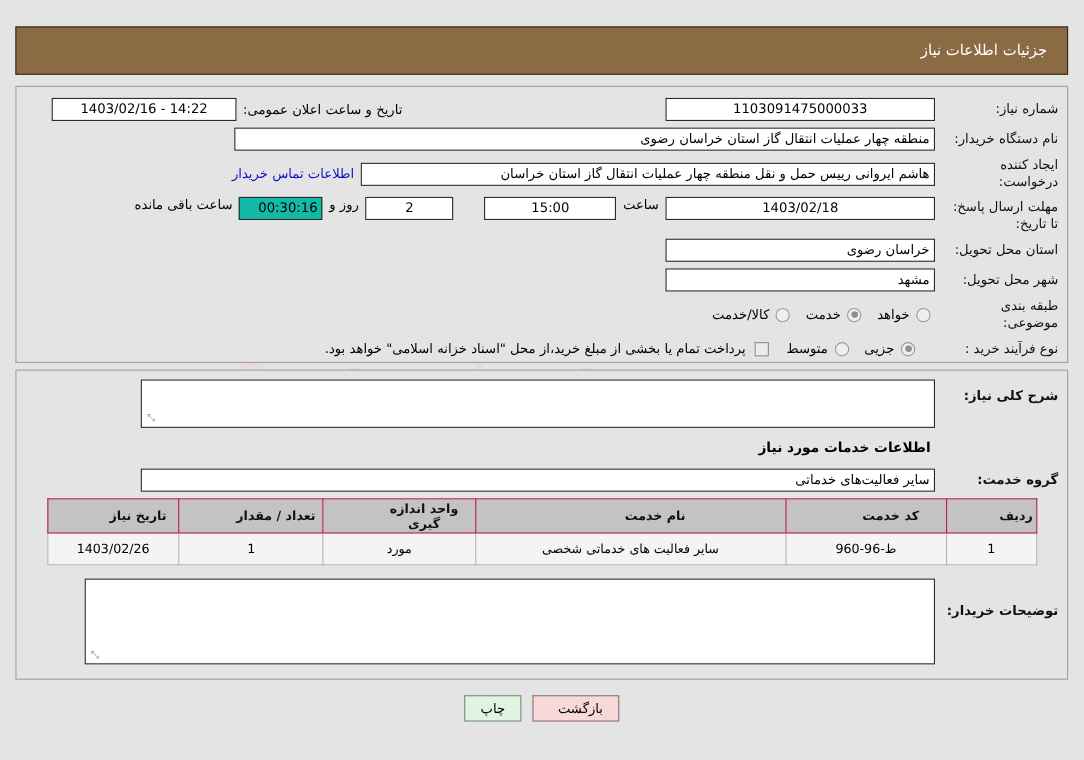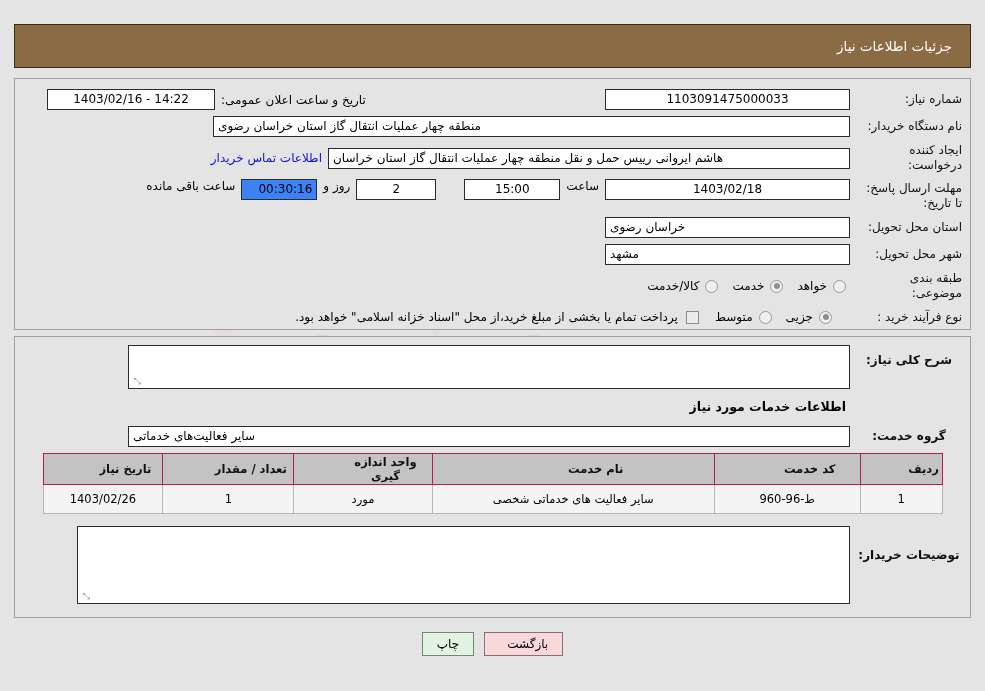--- a/index.html
+++ b/index.html
@@ -66,29 +66,29 @@
   .panel.p1{padding:10px 8px 8px 8px;height:252px;}
   .panel.p2{padding:8px 8px 8px 8px;height:282px;margin-top:6px;}
 
   .row{display:flex;align-items:center;margin-bottom:6px;min-height:20px;}
   .lbl{
     text-align:right;font-size:12px;color:#111;
     padding-left:6px;box-sizing:border-box;flex:0 0 auto;
     line-height:15px;
   }
   .lbl.w1{width:112px;}
-  .lbl.w2{width:112px;text-align:center;}
+  .lbl.w2{width:112px;}
   .fld{
     border:1px solid #2b2b2b;background:#ffffff;
     height:21px;line-height:19px;box-sizing:border-box;
     font-size:12px;padding:0 4px;overflow:hidden;white-space:nowrap;
   }
   .fld.center{text-align:center;}
-  .fld.right{text-align:left;}
-  .fld.cream{background:#3b82f6;text-align:center;padding-left:48px;}
+  .fld.right{text-align:right;}
+  .fld.cream{background:#14b8a6;text-align:center;padding-left:48px;}
   .inline-lbl{font-size:12px;padding:0 6px;white-space:nowrap;}
   .link{color:#1111cc;font-size:12px;padding:0 6px;white-space:nowrap;cursor:pointer;}
 
   
   .radio{
     width:13px;height:13px;border-radius:50%;
     border:1px solid #9a9a9a;background:#efefef;
     display:inline-block;vertical-align:middle;margin:0 4px;
     box-sizing:border-box;position:relative;
   }
@@ -173,21 +173,21 @@
     <div class="row">
       <div class="lbl w1">ایجاد کننده درخواست:</div>
       <div class="fld right" style="width:522px">هاشم ایروانی رییس حمل و نقل منطقه چهار عملیات انتقال گاز   استان خراسان</div>
       <a class="link">اطلاعات تماس خریدار</a>
     </div>
 
     <div class="row" style="align-items:flex-start">
       <div class="lbl w1" style="padding-top:2px">مهلت ارسال پاسخ: تا تاریخ:</div>
       <div class="fld center" style="width:245px">1403/02/18</div>
       <span class="inline-lbl">ساعت</span>
-      <div class="fld center" style="width:96px">15:00</div>
+      <div class="fld center" style="width:120px">15:00</div>
       <div style="width:28px"></div>
       <div class="fld center" style="width:80px">2</div>
       <span class="inline-lbl">روز و</span>
       <div class="fld cream" style="width:76px">00:30:16</div>
       <span class="inline-lbl">ساعت باقی مانده</span>
     </div>
 
     <div class="row">
       <div class="lbl w1">استان محل تحویل:</div>
       <div class="fld right" style="width:245px">خراسان رضوی</div>

